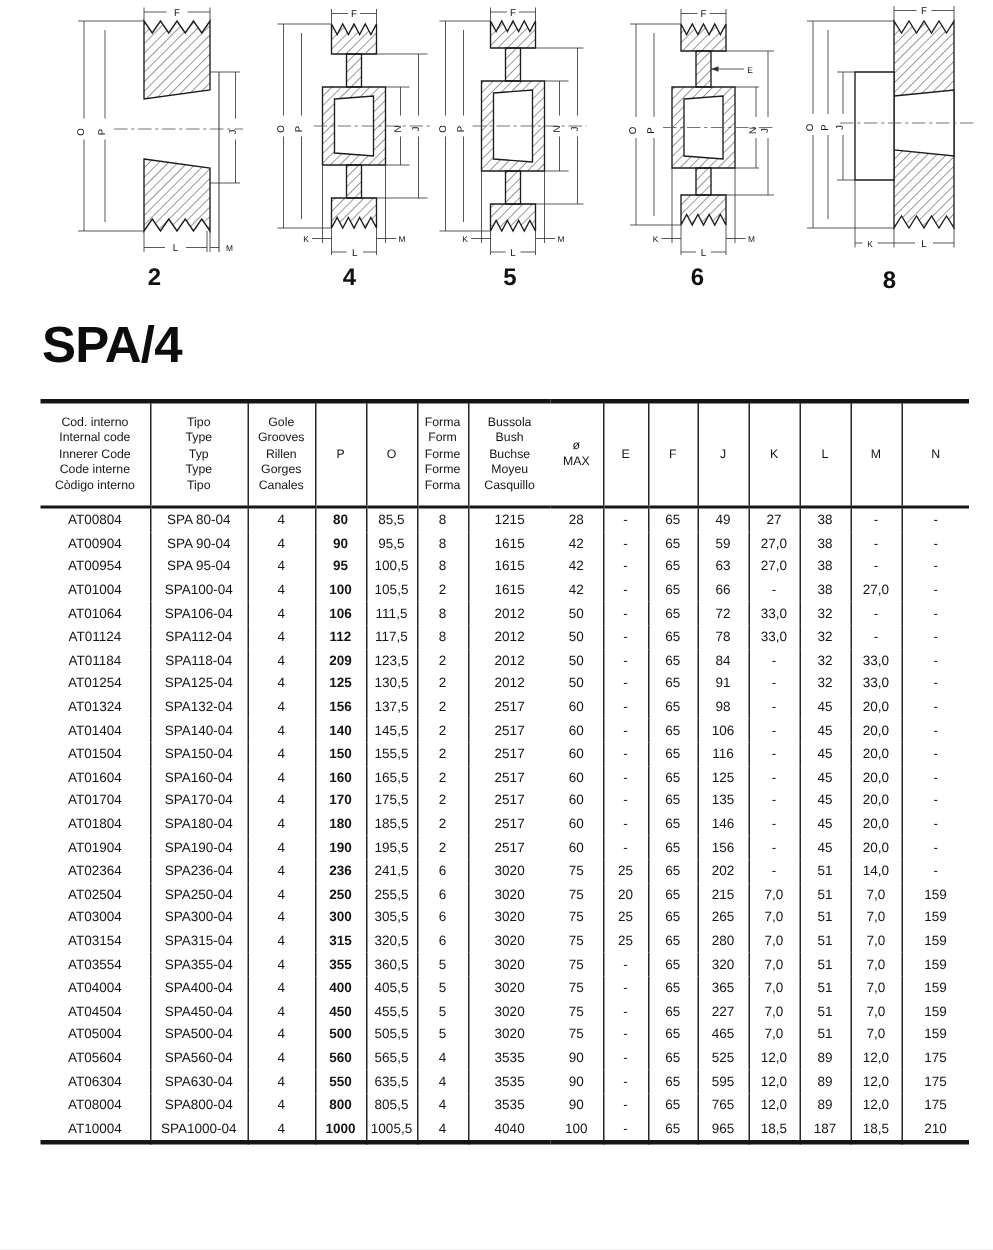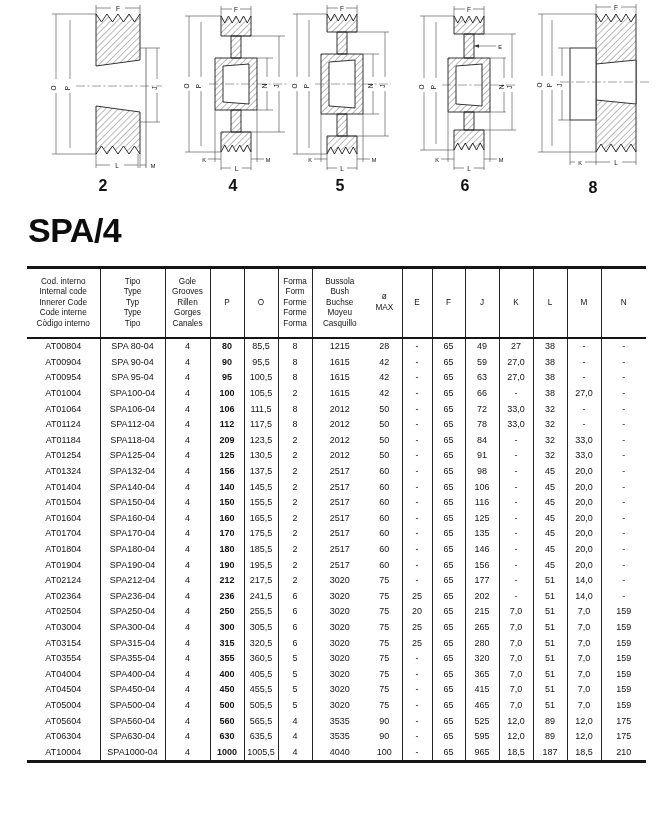--- a/index.html
+++ b/index.html
@@ -613,37 +613,20 @@
       <td class="c-num c-dmax no-left">60</td>
       <td class="c-num c-e">-</td>
       <td class="c-num c-f">65</td>
       <td class="c-num c-j">156</td>
       <td class="c-num c-k">-</td>
       <td class="c-num c-l">45</td>
       <td class="c-num c-m">20,0</td>
       <td class="c-num c-n">-</td>
     </tr>
         <tr>
-      <td class="no-left">AT02124</td>
-      <td>SPA212-04</td>
-      <td>4</td>
-      <td class="c-num c-p">212</td>
-      <td class="c-num c-o">217,5</td>
-      <td>2</td>
-      <td class="c-num c-bush">3020</td>
-      <td class="c-num c-dmax no-left">75</td>
-      <td class="c-num c-e">-</td>
-      <td class="c-num c-f">65</td>
-      <td class="c-num c-j">177</td>
-      <td class="c-num c-k">-</td>
-      <td class="c-num c-l">51</td>
-      <td class="c-num c-m">14,0</td>
-      <td class="c-num c-n">-</td>
-    </tr>
-        <tr>
       <td class="no-left">AT02364</td>
       <td>SPA236-04</td>
       <td>4</td>
       <td class="c-num c-p">236</td>
       <td class="c-num c-o">241,5</td>
       <td>6</td>
       <td class="c-num c-bush">3020</td>
       <td class="c-num c-dmax no-left">75</td>
       <td class="c-num c-e">25</td>
       <td class="c-num c-f">65</td>
@@ -742,21 +725,21 @@
       <td class="no-left">AT04504</td>
       <td>SPA450-04</td>
       <td>4</td>
       <td class="c-num c-p">450</td>
       <td class="c-num c-o">455,5</td>
       <td>5</td>
       <td class="c-num c-bush">3020</td>
       <td class="c-num c-dmax no-left">75</td>
       <td class="c-num c-e">-</td>
       <td class="c-num c-f">65</td>
-      <td class="c-num c-j">415</td>
+      <td class="c-num c-j">227</td>
       <td class="c-num c-k">7,0</td>
       <td class="c-num c-l">51</td>
       <td class="c-num c-m">7,0</td>
       <td class="c-num c-n">159</td>
     </tr>
         <tr>
       <td class="no-left">AT05004</td>
       <td>SPA500-04</td>
       <td>4</td>
       <td class="c-num c-p">500</td>
@@ -786,34 +769,51 @@
       <td class="c-num c-j">525</td>
       <td class="c-num c-k">12,0</td>
       <td class="c-num c-l">89</td>
       <td class="c-num c-m">12,0</td>
       <td class="c-num c-n">175</td>
     </tr>
         <tr>
       <td class="no-left">AT06304</td>
       <td>SPA630-04</td>
       <td>4</td>
-      <td class="c-num c-p">630</td>
+      <td class="c-num c-p">550</td>
       <td class="c-num c-o">635,5</td>
       <td>4</td>
       <td class="c-num c-bush">3535</td>
       <td class="c-num c-dmax no-left">90</td>
       <td class="c-num c-e">-</td>
       <td class="c-num c-f">65</td>
       <td class="c-num c-j">595</td>
       <td class="c-num c-k">12,0</td>
       <td class="c-num c-l">89</td>
       <td class="c-num c-m">12,0</td>
       <td class="c-num c-n">175</td>
     </tr>
         <tr>
+      <td class="no-left">AT08004</td>
+      <td>SPA800-04</td>
+      <td>4</td>
+      <td class="c-num c-p">800</td>
+      <td class="c-num c-o">805,5</td>
+      <td>4</td>
+      <td class="c-num c-bush">3535</td>
+      <td class="c-num c-dmax no-left">90</td>
+      <td class="c-num c-e">-</td>
+      <td class="c-num c-f">65</td>
+      <td class="c-num c-j">765</td>
+      <td class="c-num c-k">12,0</td>
+      <td class="c-num c-l">89</td>
+      <td class="c-num c-m">12,0</td>
+      <td class="c-num c-n">175</td>
+    </tr>
+        <tr>
       <td class="no-left">AT10004</td>
       <td>SPA1000-04</td>
       <td>4</td>
       <td class="c-num c-p">1000</td>
       <td class="c-num c-o">1005,5</td>
       <td>4</td>
       <td class="c-num c-bush">4040</td>
       <td class="c-num c-dmax no-left">100</td>
       <td class="c-num c-e">-</td>
       <td class="c-num c-f">65</td>

